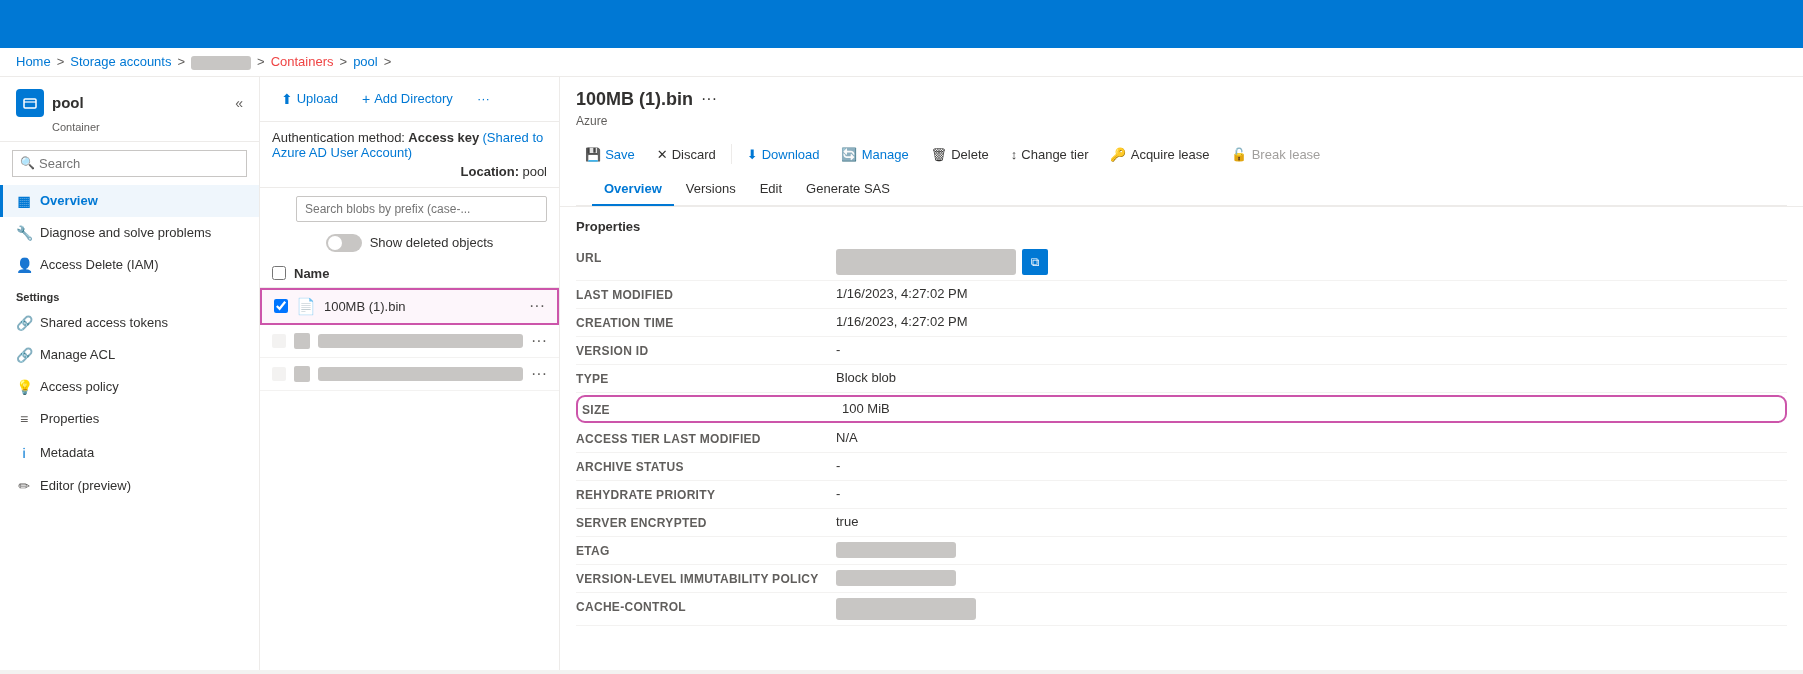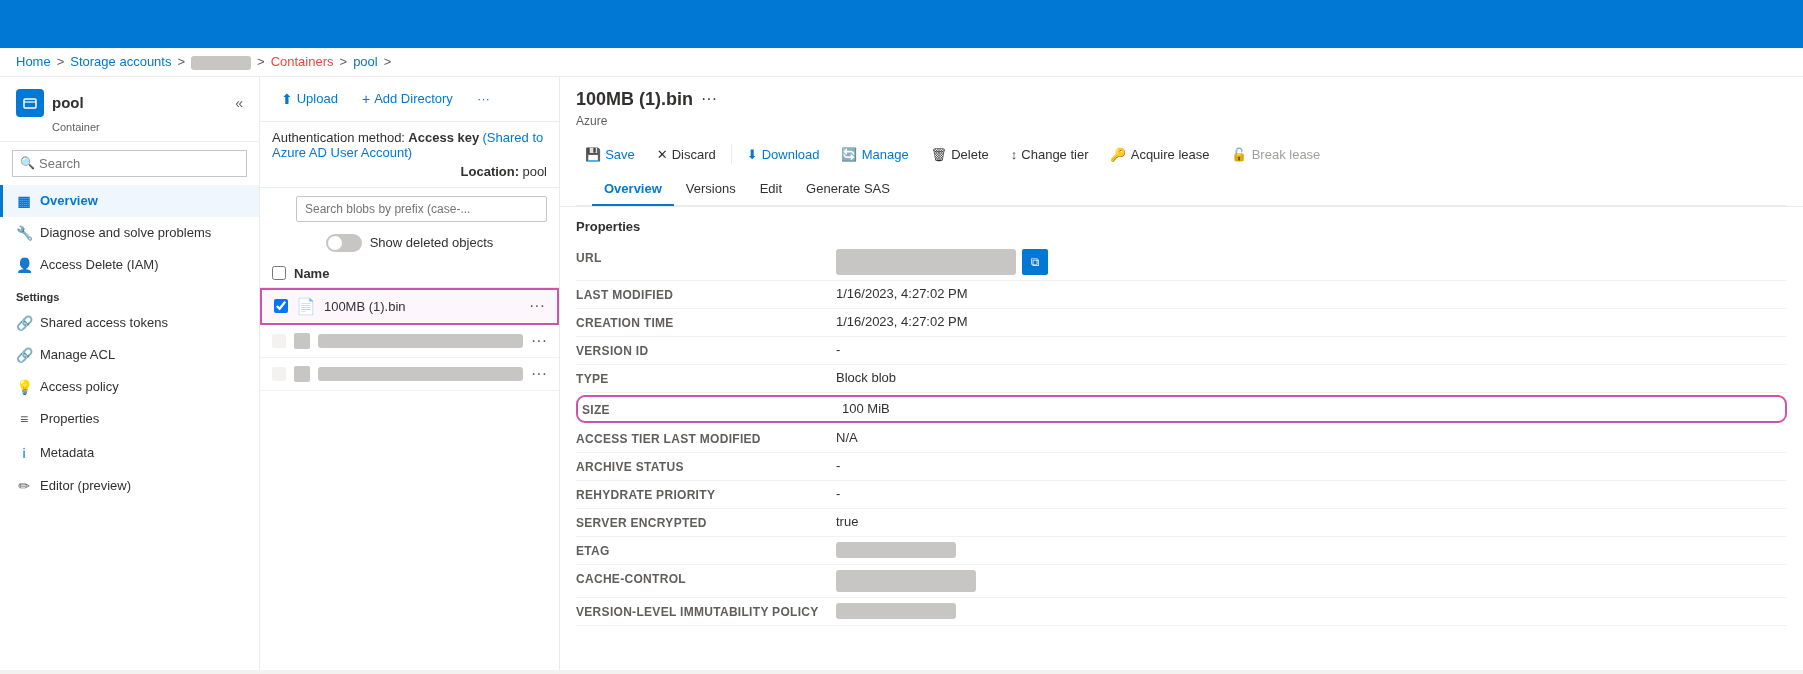--- a/index.html
+++ b/index.html
@@ -621,28 +621,28 @@
       </div>
 
       <div class="prop-row">
         <div class="prop-label">ETAG</div>
         <div class="prop-value">
           <span class="blurred-value"></span>
         </div>
       </div>
 
       <div class="prop-row">
+        <div class="prop-label">VERSION-LEVEL IMMUTABILITY POLICY</div>
+        <div class="prop-value">
+          <span class="blurred-value"></span>
+        </div>
+      </div>
+
+      <div class="prop-row">
         <div class="prop-label">CACHE-CONTROL</div>
         <div class="prop-value">
           <span style="background:#c8c6c4;border-radius:3px;height:22px;width:140px;display:inline-block"></span>
         </div>
       </div>
-
-      <div class="prop-row">
-        <div class="prop-label">VERSION-LEVEL IMMUTABILITY POLICY</div>
-        <div class="prop-value">
-          <span class="blurred-value"></span>
-        </div>
-      </div>
     </div>
   </div>
 
 </div>
 
 </body></html>

